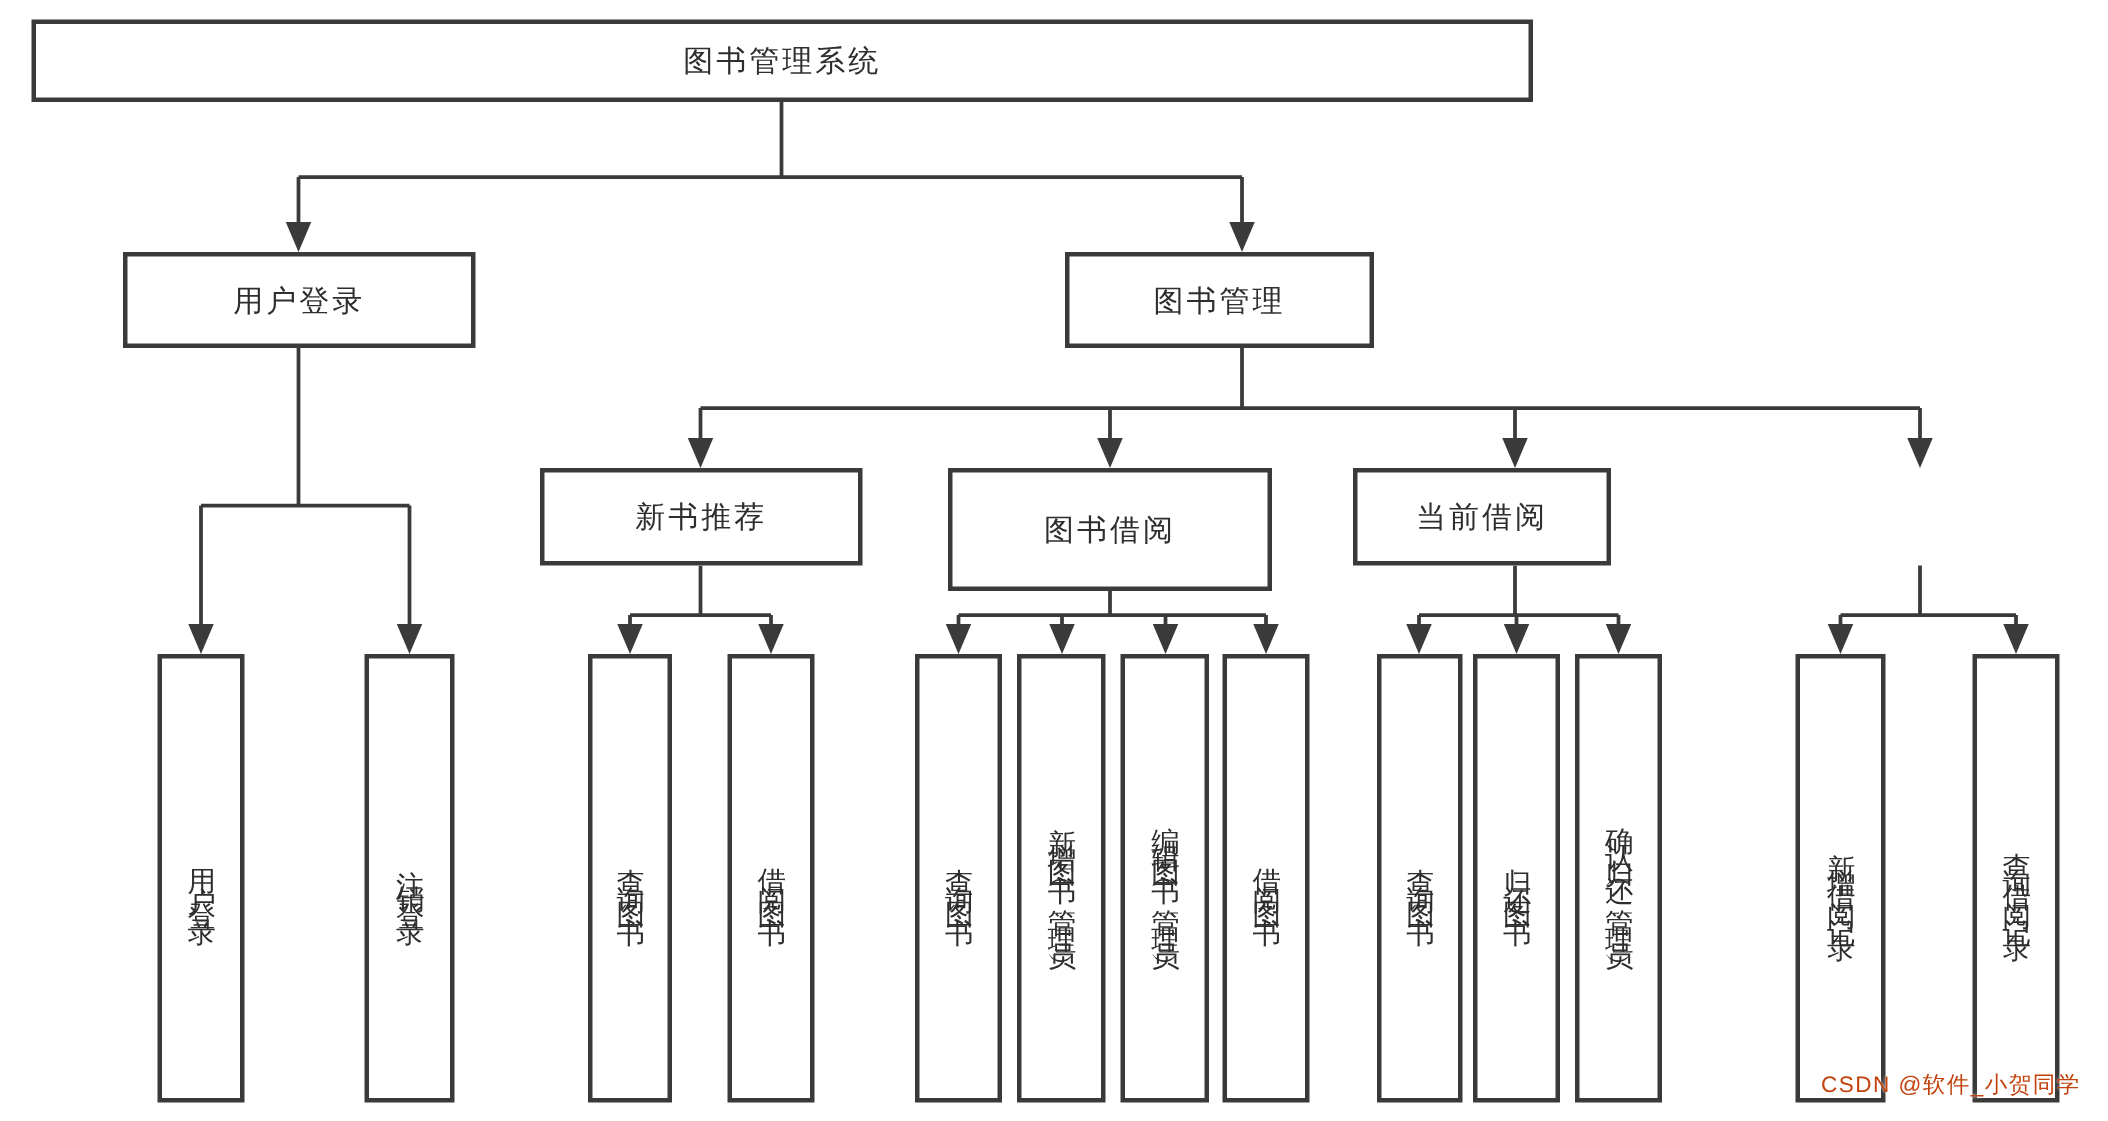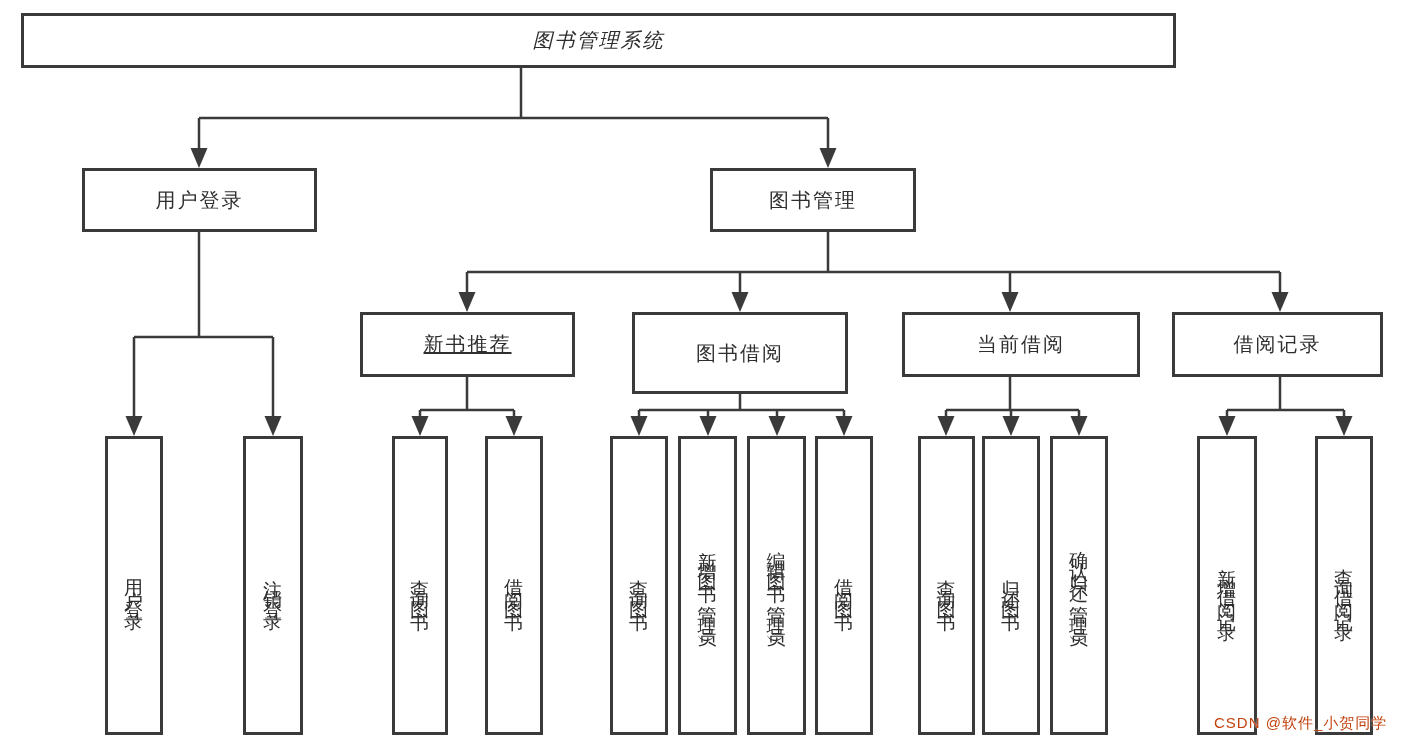--- a/index.html
+++ b/index.html
@@ -94,42 +94,39 @@
       <polygon points="768.5,416 785.5,416 777,436"></polygon>
       <polygon points="835.5,416 852.5,416 844,436"></polygon>
       <polygon points="937.5,416 954.5,416 946,436"></polygon>
       <polygon points="1002.5,416 1019.5,416 1011,436"></polygon>
       <polygon points="1070.5,416 1087.5,416 1079,436"></polygon>
       <polygon points="1218.5,416 1235.5,416 1227,436"></polygon>
       <polygon points="1335.5,416 1352.5,416 1344,436"></polygon>
     </g>
   </svg>
 
-  <div class="node h" style="left:21px; top:13px; width:1155px; height:55px;font-style:italic;">
+  <div class="node h" style="left:21px; top:13px; width:1001px; height:55px;">
     <span>图书管理系统</span>
   </div>
 
   <div class="node h" style="left:82px; top:168px; width:235px; height:64px;">
     <span>用户登录</span>
   </div>
   <div class="node h" style="left:710px; top:168px; width:206px; height:64px;">
     <span>图书管理</span>
   </div>
 
-  <div class="node h" style="left:360px; top:312px; width:215px; height:65px;text-decoration:underline;">
+  <div class="node h" style="left:360px; top:312px; width:215px; height:65px;">
     <span>新书推荐</span>
   </div>
   <div class="node h" style="left:632px; top:312px; width:216px; height:82px;">
     <span>图书借阅</span>
   </div>
-  <div class="node h" style="left:902px; top:312px; width:238px; height:65px;">
+  <div class="node h" style="left:902px; top:312px; width:172px; height:65px;">
     <span>当前借阅</span>
-  </div>
-  <div class="node h" style="left:1172px; top:312px; width:211px; height:65px;">
-    <span>借阅记录</span>
   </div>
 
   <div class="node v" style="left:105px; top:436px; width:58px; height:299px;">
     <span>用户登录</span>
   </div>
   <div class="node v" style="left:243px; top:436px; width:60px; height:299px;">
     <span>注销登录</span>
   </div>
 
   <div class="node v" style="left:392px; top:436px; width:56px; height:299px;">

